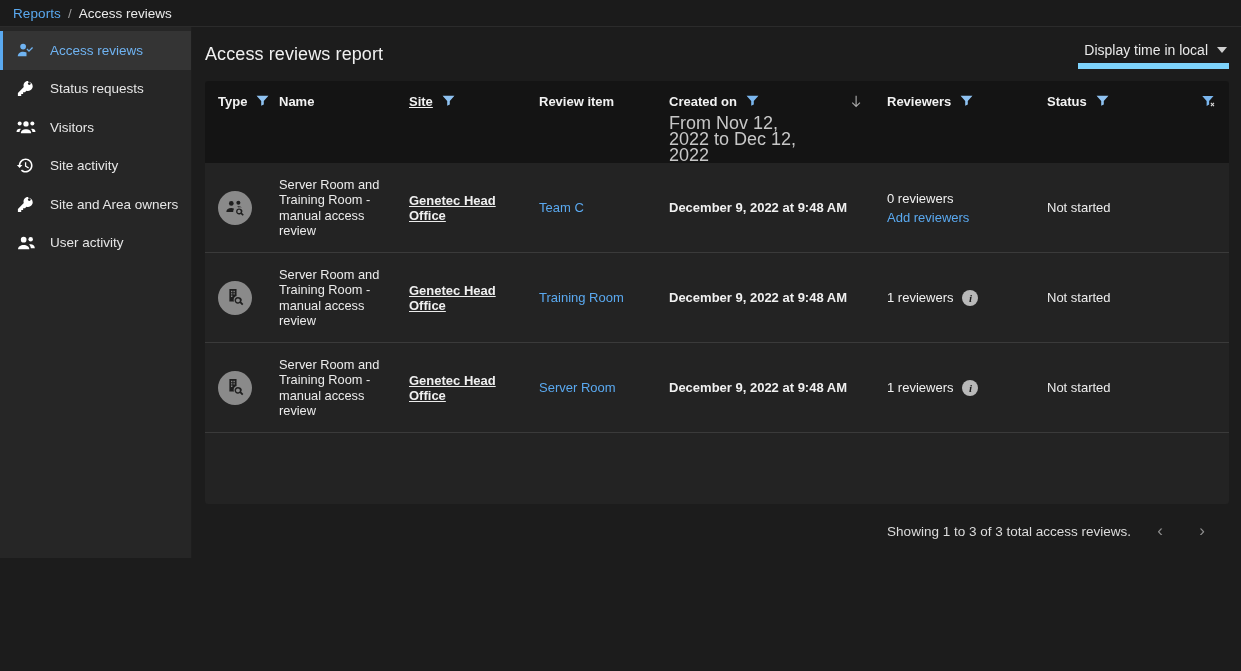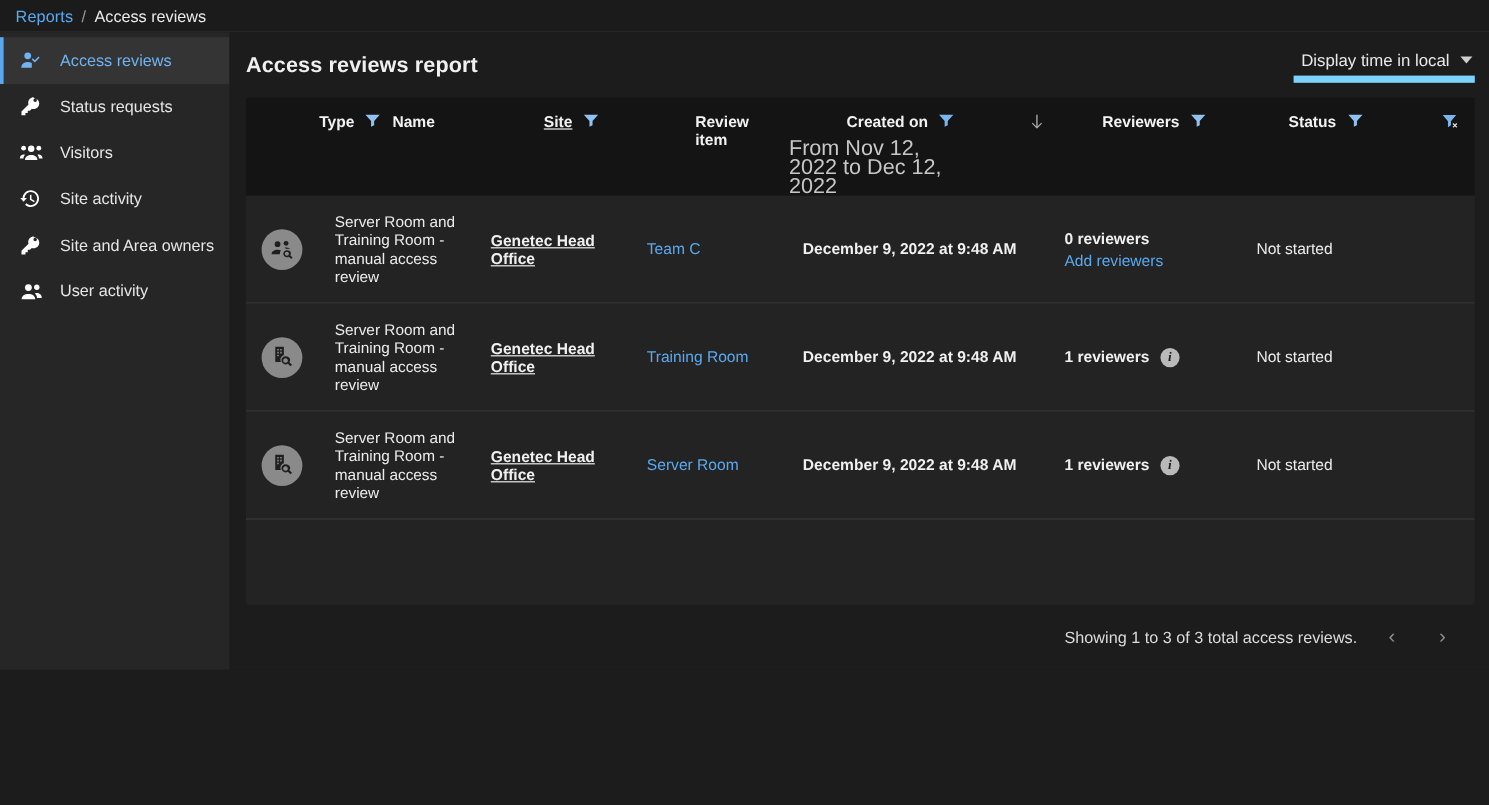--- a/index.html
+++ b/index.html
@@ -94,21 +94,21 @@
   .main-head {
     height: 54px;
     min-height: 54px;
     display: flex;
     align-items: center;
     justify-content: space-between;
   }
   .page-title {
     color: #f0f0f0;
     font-size: 18px;
-    font-weight: bold;
+    font-weight: normal;
     letter-spacing: .1px;
   }
   .tz-select {
     display: flex;
     align-items: center;
     gap: 9px;
     border-bottom: 6px solid #7dd3fc;
     padding: 3px 2px 5px 6px;
     cursor: pointer;
     color: #e9e9e9;
@@ -140,21 +140,21 @@
   }
   .th {
     color: #f2f2f2;
     font-size: 13px;
     font-weight: bold;
     display: flex;
     flex-direction: column;
     gap: 6px;
     padding-right: 8px;
   }
-  .th-row { display: flex; align-items: center; gap: 9px; margin-left: 48px; }
+  .th-row { display: flex; align-items: center; gap: 9px; }
   .th-sub {
     color: #c7c7c7;
     font-size: 18px;
     font-weight: normal;
     line-height: 16px;
     max-width: 150px;
   }
   .funnel {
     width: 13px; height: 11px;
     display: inline-block;
@@ -191,21 +191,21 @@
   .name-cell {
     line-height: 15.5px;
     color: #ececec;
     font-size: 12.8px;
     max-width: 110px;
   }
   .site-cell { font-weight: bold; font-size: 13px; color: #f0f0f0; }
   .link { color: #5aa9f0; cursor: pointer; font-size: 13px; }
   .created-cell { font-weight: bold; font-size: 13px; color: #f0f0f0; white-space: nowrap; }
   .rev-top { display: flex; align-items: center; gap: 9px; }
-  .rev-count { font-weight: bold; font-size: 13px; color: #f0f0f0; }
+  .rev-count { font-weight: normal; font-size: 13px; color: #f0f0f0; }
   .rev-add { color: #5aa9f0; font-size: 13px; cursor: pointer; margin-top: 4px; }
   .info-dot {
     width: 16px; height: 16px; border-radius: 50%;
     background: #b9b9b9; color: #1c1c1c;
     font-size: 11px; font-weight: bold; font-style: italic;
     display: flex; align-items: center; justify-content: center;
     font-family: "Liberation Serif", serif;
     cursor: pointer;
   }
   .status-cell { font-size: 13px; color: #ececec; }

